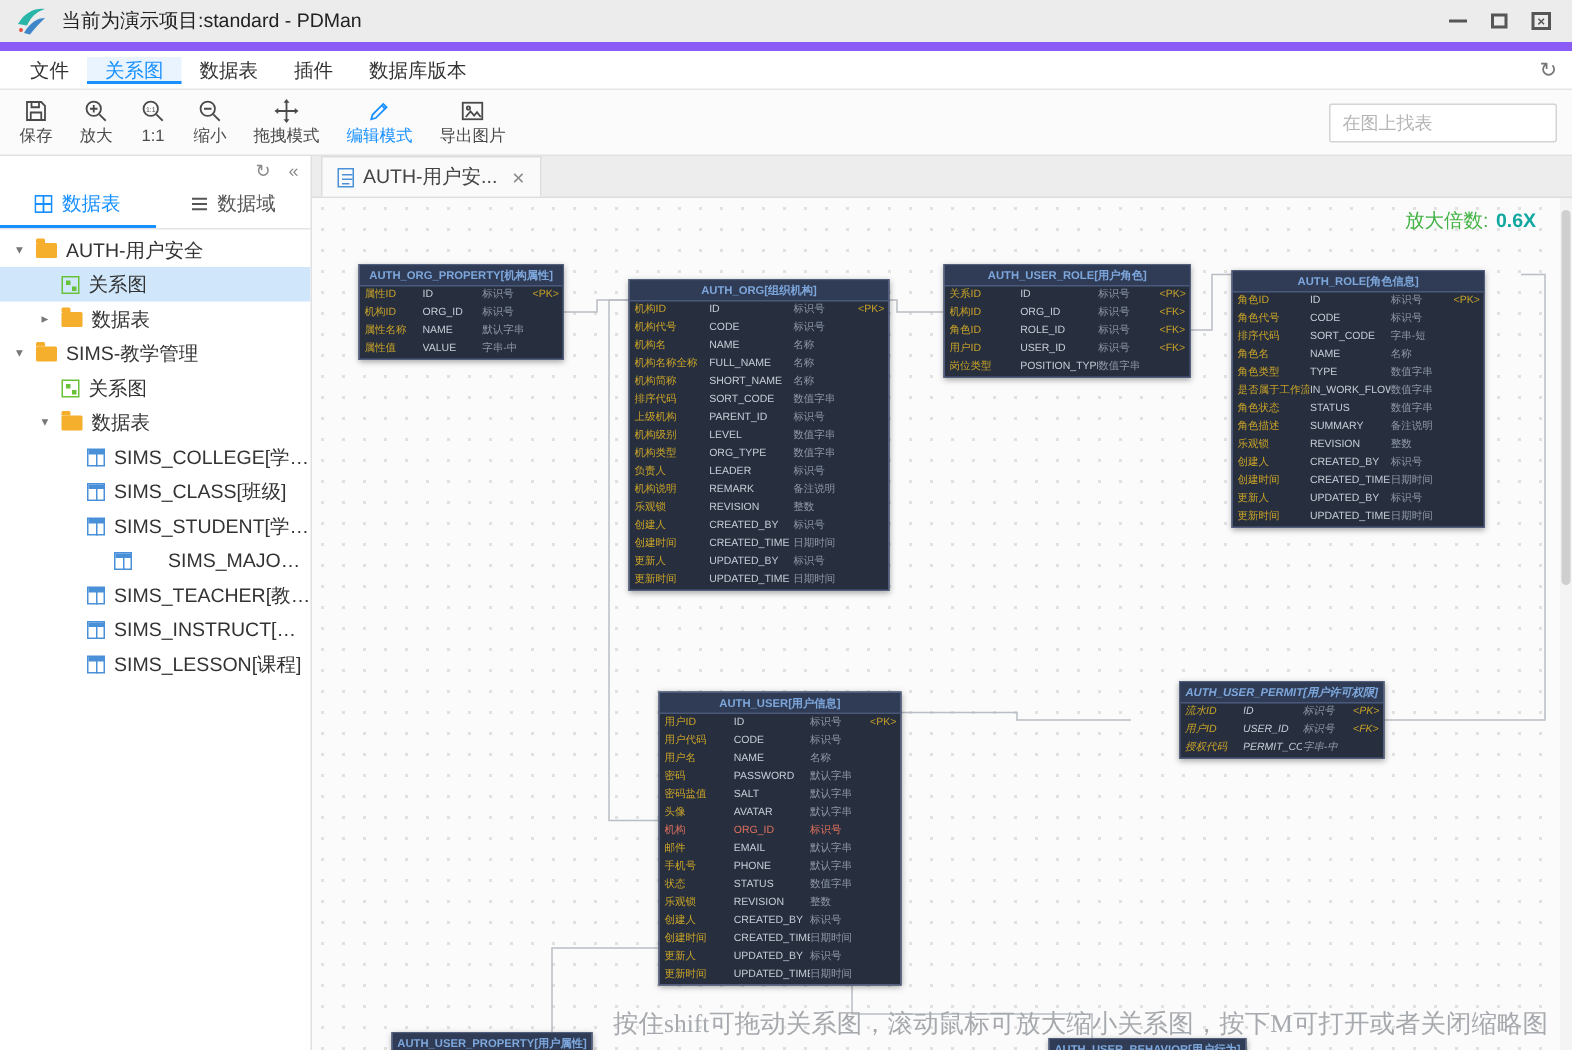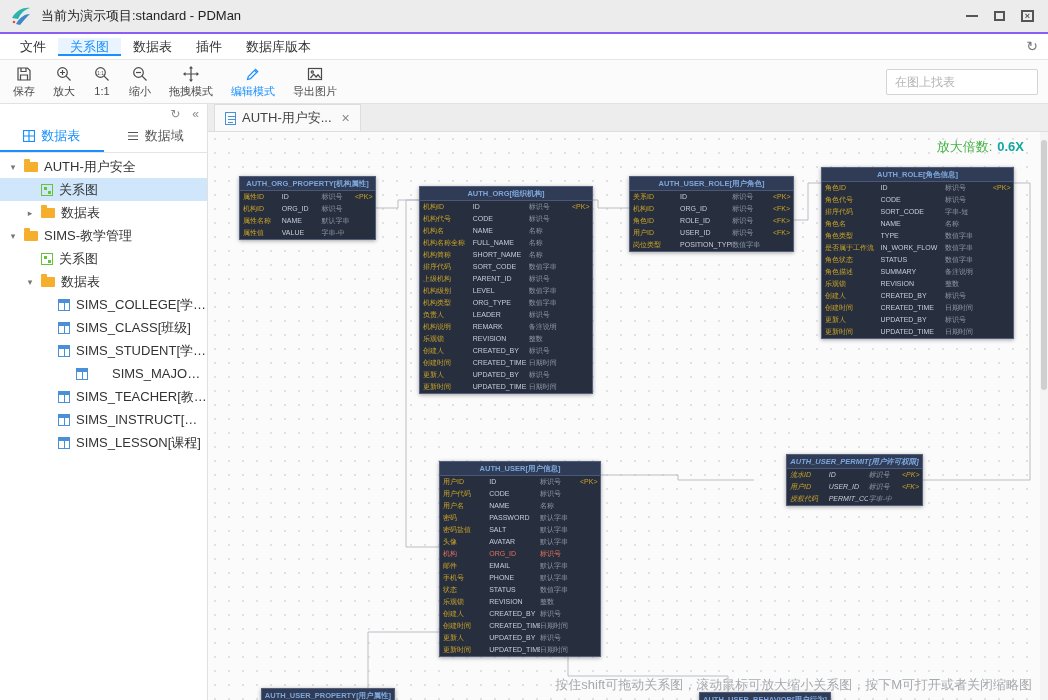--- a/index.html
+++ b/index.html
@@ -1,18 +1,18 @@
 <!DOCTYPE html>
 <html><head>
 <meta charset="utf-8">
 <style>
   *{margin:0;padding:0;box-sizing:border-box;font-family:"Liberation Sans","DejaVu Sans",sans-serif;}
   html,body{width:1048px;height:700px;overflow:hidden;background:#fff;color:#333;}
   
-  .titlebar{height:34px;background:#ececec;border-bottom:2px solid #8b5cf6;display:flex;align-items:center;gap:9px;padding:0 10px;}
+  .titlebar{height:34px;background:#ececec;border-bottom:6px solid #8b5cf6;display:flex;align-items:center;gap:9px;padding:0 10px;}
   .logo svg{width:22px;height:22px;display:block;}
   .title-text{font-size:13px;color:#222;}
   .win-controls{margin-left:auto;display:flex;align-items:center;gap:16px;padding-right:4px;}
   .win-min{width:12px;height:2px;background:#555;}
   .win-max{width:11px;height:10px;border:2px solid #555;}
   .win-close{width:13px;height:12px;border:2px solid #555;font-size:9px;line-height:8px;text-align:center;color:#555;font-weight:bold;}
   
   .menubar{height:26px;background:#fff;border-bottom:1px solid #e6e6e6;display:flex;align-items:center;padding-left:8px;position:relative;}
   .menu-items{display:flex;}
   .menu-item{display:flex;align-items:center;padding:0 12px;font-size:13px;color:#333;cursor:pointer;}
@@ -52,21 +52,21 @@
   .content{flex:1;display:flex;flex-direction:column;min-width:0;}
   .tabbar{height:28px;background:#ededed;border-bottom:1px solid #ddd;display:flex;align-items:flex-end;padding-left:6px;flex:none;}
   .canvas-tab{height:27px;background:#fafafa;border:1px solid #ddd;border-bottom:none;display:flex;align-items:center;gap:6px;padding:0 10px;font-size:13px;color:#444;cursor:pointer;}
   .tab-doc-icon{width:11px;height:13px;border:1px solid #4a90d9;flex:none;background:linear-gradient(#4a90d9,#4a90d9) 2px 3px/7px 1px no-repeat,linear-gradient(#4a90d9,#4a90d9) 2px 6px/7px 1px no-repeat,linear-gradient(#4a90d9,#4a90d9) 2px 9px/5px 1px no-repeat;}
   .tab-close{color:#888;font-size:14px;margin-left:4px;cursor:pointer;line-height:14px;}
   .canvas{position:relative;flex:1;overflow:hidden;background:#fbfbfb;background-image:radial-gradient(#e1e1e1 1px,transparent 1.2px);background-size:14px 14px;}
   .canvas svg.conn{position:absolute;left:0;top:0;}
   .zoom-ind{position:absolute;top:6px;right:24px;font-size:13px;z-index:5;}
   .zoom-label{color:#43b244;}
   .zoom-value{color:#10a7a0;font-weight:bold;margin-left:5px;}
-  .canvas-hint{position:absolute;bottom:6px;right:16px;font-size:13px;color:#a6a9ad;white-space:nowrap;z-index:5;}
+  .canvas-hint{position:absolute;bottom:6px;right:16px;font-size:17px;color:#a6a9ad;white-space:nowrap;z-index:5;font-family:Liberation Serif, serif;}
   .vscroll{position:absolute;top:0;right:0;bottom:0;width:8px;background:#f4f4f4;z-index:6;}
   .vthumb{position:absolute;top:8px;right:1px;width:6px;height:250px;border-radius:3px;background:#cfcfcf;}
   
   .er-table{position:absolute;background:#272f3f;border:1px solid #515e7e;box-shadow:0 1px 4px rgba(0,0,0,.35);font-size:7px;z-index:2;}
   .er-title{height:14px;line-height:14px;text-align:center;color:#7da7dc;background:#303c55;border-bottom:1px solid #4a5879;font-weight:bold;white-space:nowrap;overflow:hidden;font-size:7.5px;}
   .er-row{display:flex;height:12px;line-height:12px;padding:0 3px;white-space:nowrap;overflow:hidden;align-items:center;}
   .er-cn{color:#c9a227;width:30%;overflow:hidden;flex:none;}
   .er-en{color:#c7ccd6;flex:1;overflow:hidden;}
   .er-type{color:#8e97a6;width:26%;overflow:hidden;flex:none;}
   .er-tag{color:#c9a227;width:17px;text-align:right;flex:none;}
@@ -444,21 +444,21 @@
               <span class="er-type">标识号</span>
               <span class="er-tag">&lt;FK&gt;</span>
             </div>
             <div class="er-row">
               <span class="er-cn">岗位类型</span>
               <span class="er-en">POSITION_TYPE</span>
               <span class="er-type">数值字串</span>
               <span class="er-tag"></span>
             </div>
           </div>
-          <div class="er-table" style="left: 613px; top: 35px; width: 193px;">
+          <div class="er-table" style="left: 613px; top: 48px; width: 169px;">
             <div class="er-title">AUTH_ROLE[角色信息]</div>
             <div class="er-row">
               <span class="er-cn">角色ID</span>
               <span class="er-en">ID</span>
               <span class="er-type">标识号</span>
               <span class="er-tag">&lt;PK&gt;</span>
             </div>
             <div class="er-row">
               <span class="er-cn">角色代号</span>
               <span class="er-en">CODE</span>

